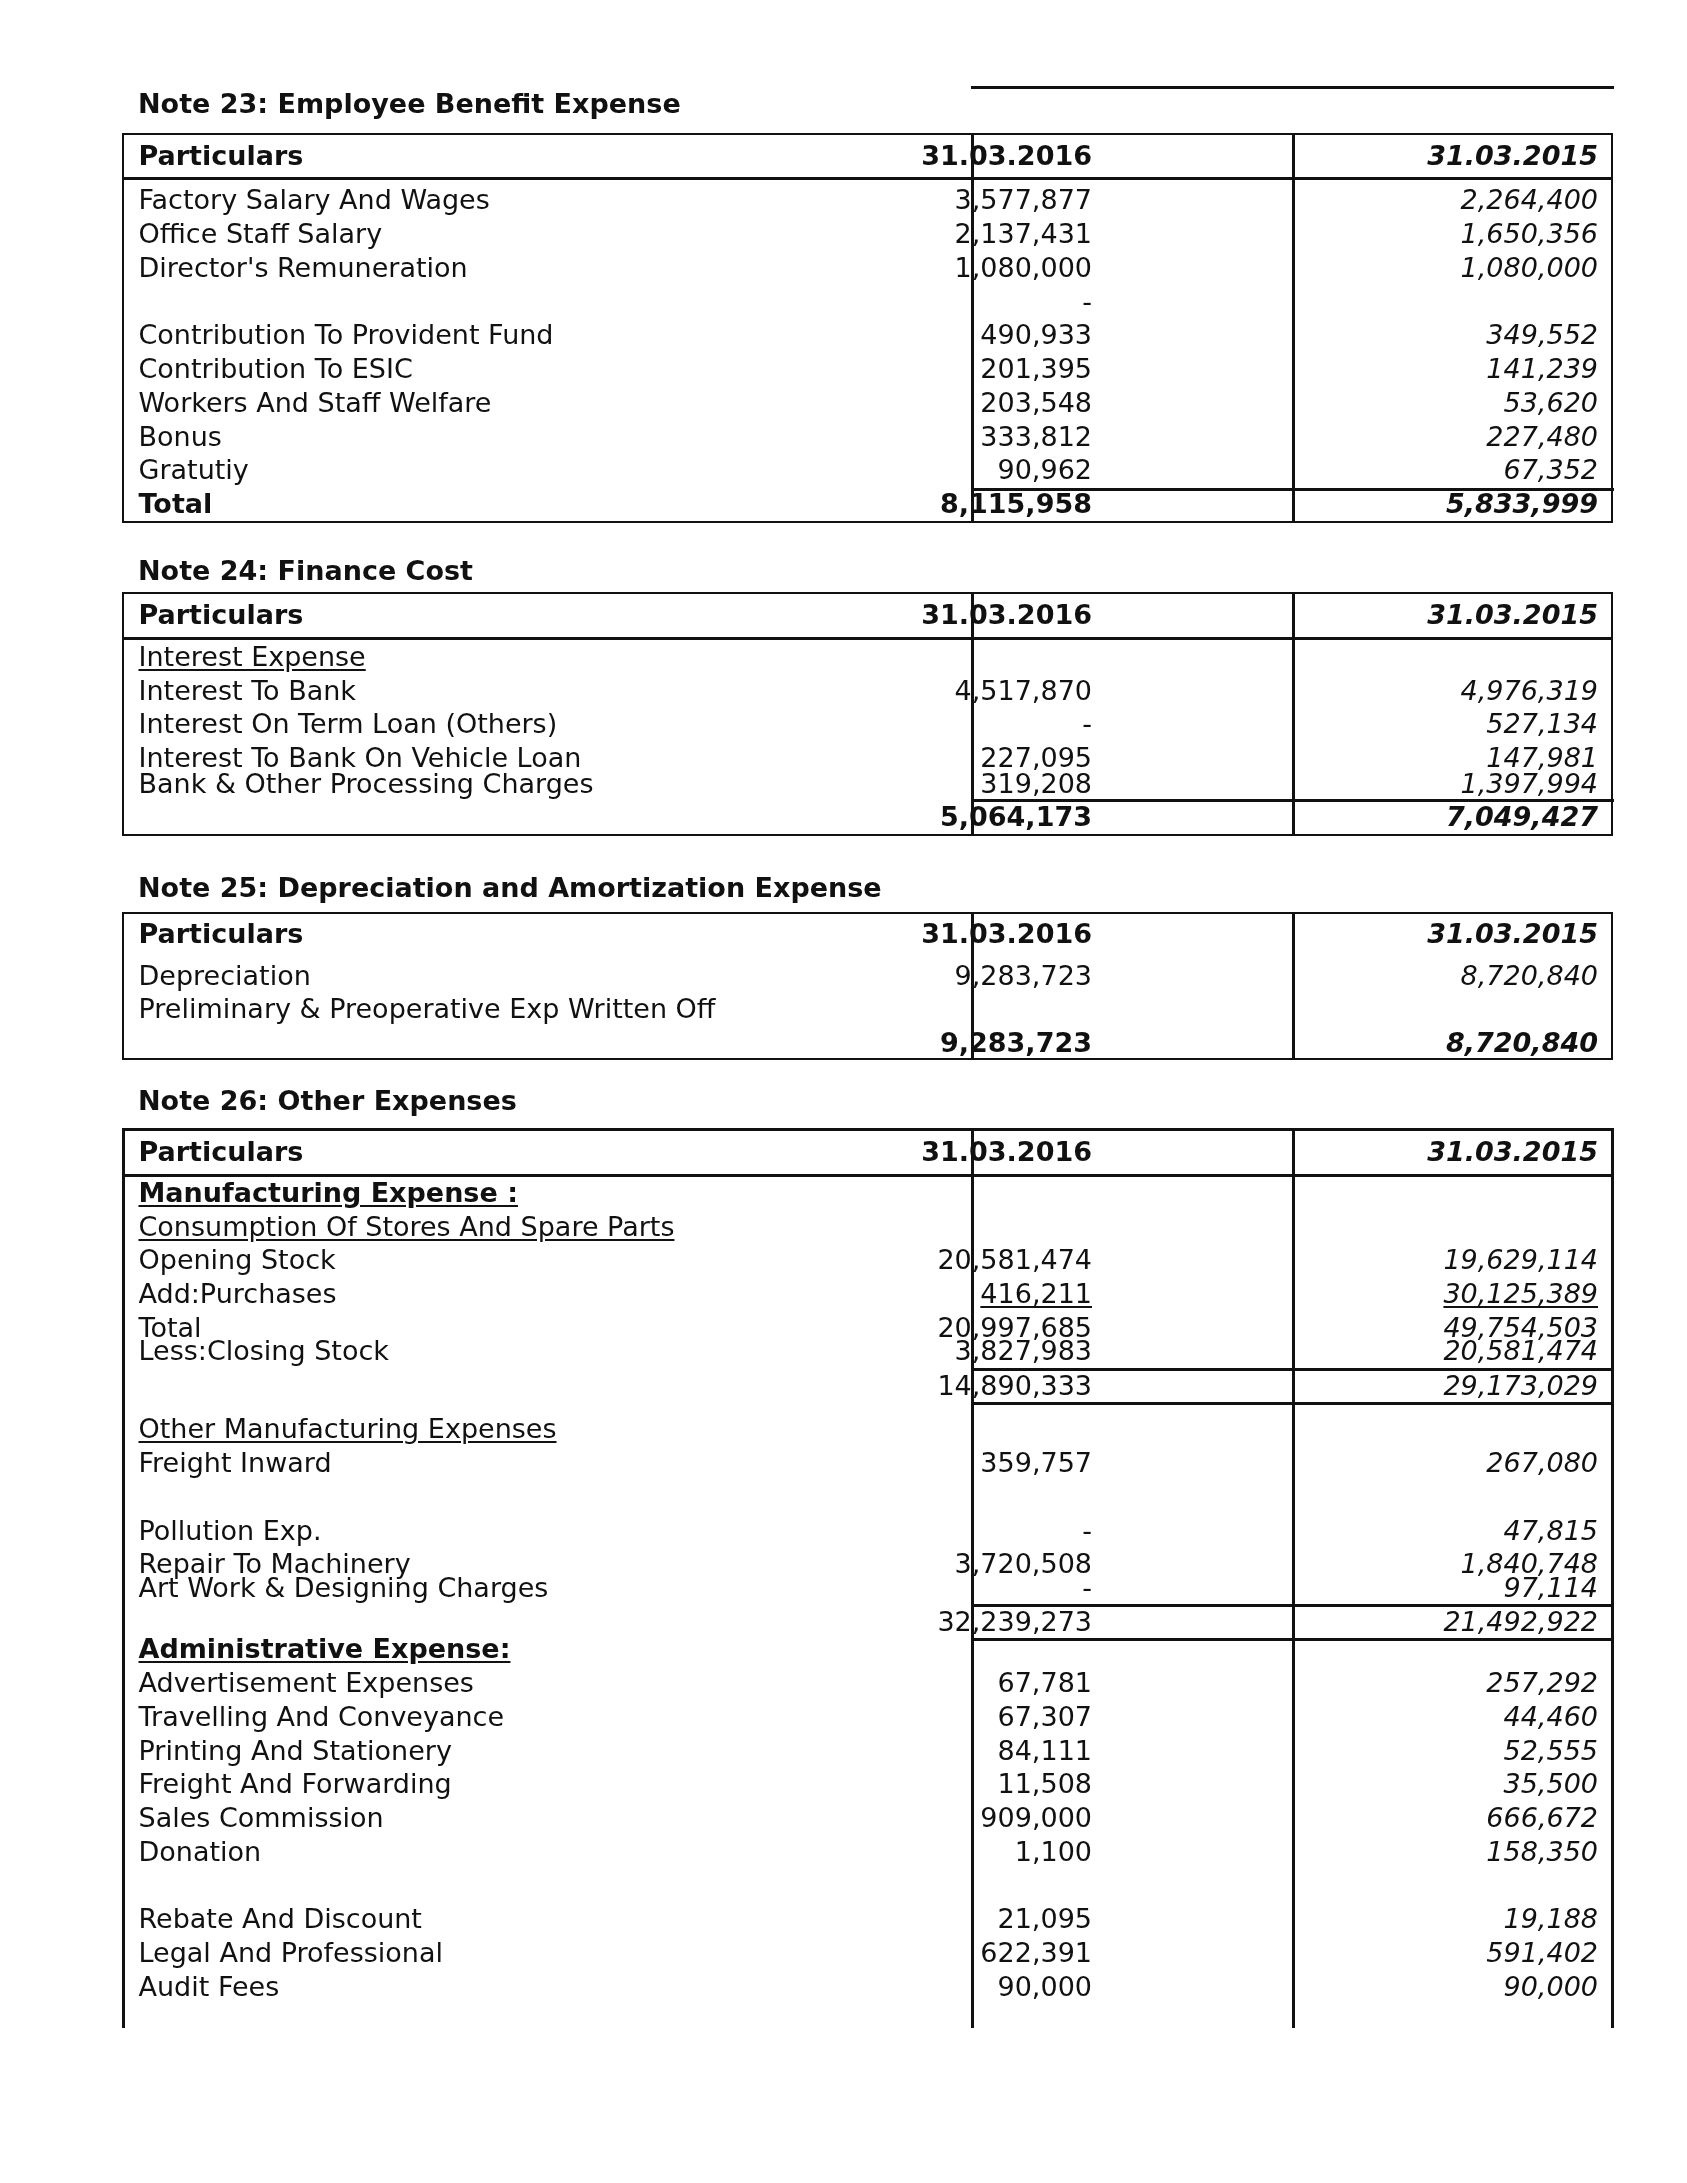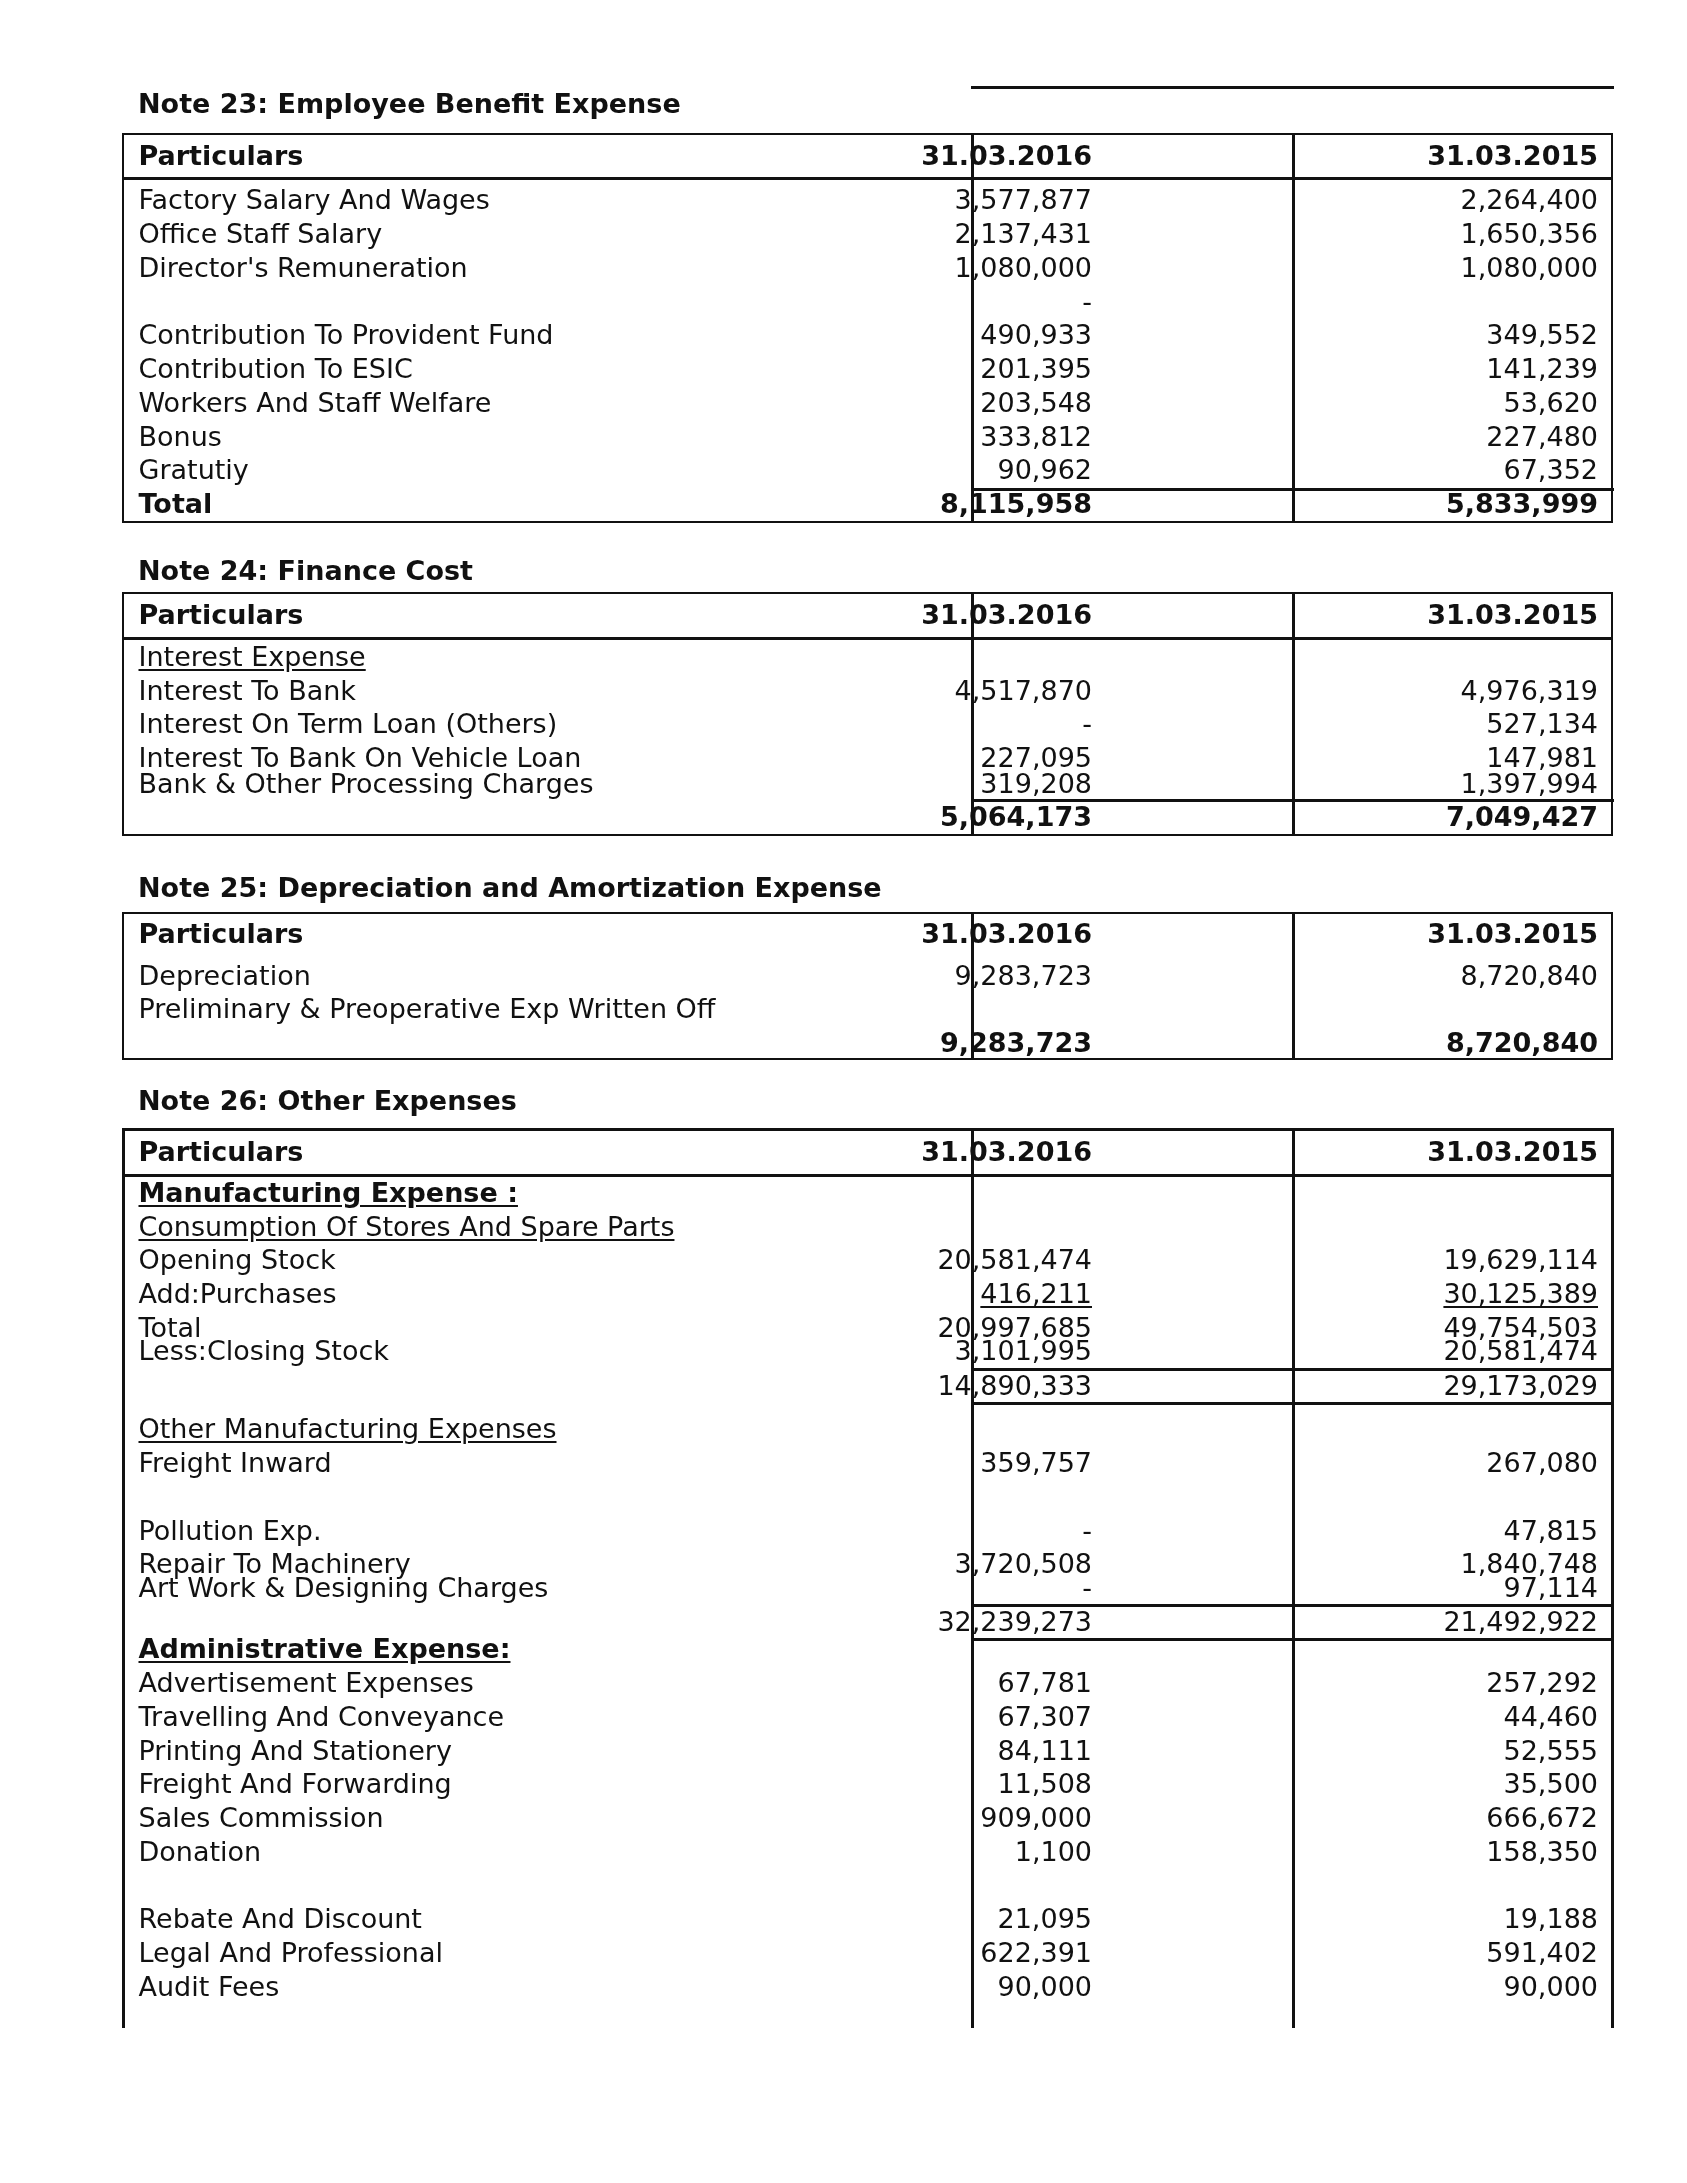--- a/index.html
+++ b/index.html
@@ -9,21 +9,21 @@
   .note-title { position:absolute; left:138px; font-size:27px; font-weight:bold; line-height:33px; white-space:nowrap; }
   .tbl { position:absolute; left:122px; width:1491px; }
   .box { position:absolute; border:2.5px solid #111; box-sizing:border-box; }
   .vl { position:absolute; width:2.5px; background:#111; }
   .hl { position:absolute; height:2.5px; background:#111; }
   .hl.thin { height:1.6px; }
   .row { position:absolute; left:0; width:1491px; height:34px; }
   .lbl { position:absolute; left:16.5px; top:0; font-size:27px; line-height:34px; white-space:nowrap; }
   .v1, .v2 { position:absolute; top:0; font-size:27px; line-height:34px; text-align:right; white-space:nowrap; }
   .v1 { right:521px; }
-  .v2 { right:15px; }
+  .v2 { right:15px;font-style:italic; }
   .bold { font-weight:bold; }
   .ul { text-decoration:underline; text-underline-offset:3.3px; }
   .hdr .lbl, .hdr .v1, .hdr .v2 { font-weight:bold; }
 </style>
 </head>
 <body>
 
 <div class="topline"></div>
 
 <div class="note-title" style="top:87px">Note 23: Employee Benefit Expense</div>
@@ -202,21 +202,21 @@
       <span class="v1 ul">416,211</span>
       <span class="v2 ul">30,125,389</span>
     </div>
   <div class="row" style="top:183px">
       <span class="lbl">Total</span>
       <span class="v1">20,997,685</span>
       <span class="v2">49,754,503</span>
     </div>
   <div class="row" style="top:206px">
       <span class="lbl">Less:Closing Stock</span>
-      <span class="v1">3,101,995</span>
+      <span class="v1">3,827,983</span>
       <span class="v2">20,581,474</span>
     </div>
   <div class="row" style="top:241px">
       <span class="v1">14,890,333</span>
       <span class="v2">29,173,029</span>
     </div>
 
   <div class="row" style="top:284px">
       <span class="lbl ul">Other Manufacturing Expenses</span>
     </div>

